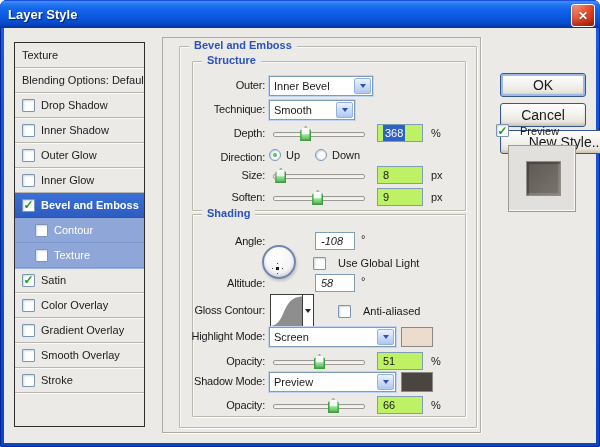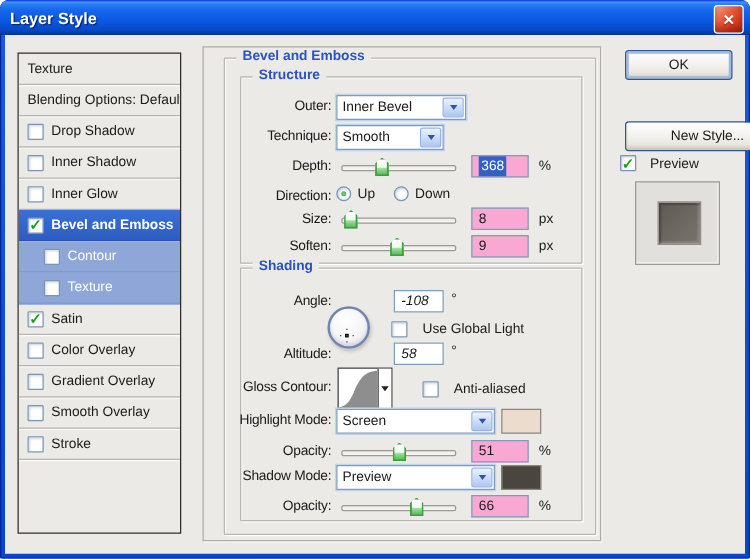--- a/index.html
+++ b/index.html
@@ -52,21 +52,21 @@
   .tri{width:0;height:0;border-top:4px solid #33549c;border-left:3px solid transparent;border-right:3px solid transparent;}
   
   .slider{position:absolute;left:80px;top:8px;width:92px;height:5px;}
   .track{position:absolute;left:0;right:0;top:0;height:3px;border:1px solid #9c9a94;border-radius:2px;
     background:linear-gradient(#eceae6,#f8f7f5);}
   .thumb{position:absolute;top:-6px;width:11px;height:15px;
     clip-path:polygon(50% 0,100% 30%,100% 100%,0 100%,0 30%);
     background:linear-gradient(180deg,#fefefe 0%,#f3f8f3 52%,#9fe09f 58%,#49ad49 100%);
     box-shadow:inset 0 0 0 1.5px #3f9f3f;}
   
-  .val{position:absolute;left:184px;top:0;width:46px;height:18px;border:1px solid #7f9db9;background:#f9a8d4;
+  .val{position:absolute;left:184px;top:0;width:46px;height:18px;border:1px solid #7f9db9;background:#bef264;
     box-sizing:border-box;line-height:16px;padding-left:5px;}
   .unit{position:absolute;left:238px;top:3px;}
   .val-sm{position:absolute;left:122px;top:0;width:40px;height:18px;border:1px solid #7f9db9;background:#fff;
     box-sizing:border-box;line-height:16px;padding-left:5px;font-style:italic;}
   .unit-sm{position:absolute;left:168px;top:1px;}
   .seltext{display:inline-block;background:#2f62c4;color:#fff;padding:0 2px;}
   
   .dirgroup{position:absolute;left:76px;top:1px;display:flex;align-items:center;gap:5px;}
   .radio{width:12px;height:12px;border-radius:50%;border:1px solid #7a96b4;background:radial-gradient(circle at 35% 30%,#fff 40%,#e9eef5);
     box-sizing:border-box;position:relative;box-shadow:inset 1px 1px 2px rgba(60,90,140,.3);}
@@ -86,22 +86,22 @@
   .gloss .curve{flex:none;width:31px;height:100%;}
   .gloss .garrow{flex:1;border-left:1px solid #3c3c3c;display:flex;align-items:center;justify-content:center;background:#fff;}
   .gloss .tri{border-top-color:#222;}
   
   .swatch{position:absolute;left:208px;top:0;width:32px;height:20px;border:1px solid #8a8880;box-sizing:border-box;}
   
   .cbrow{position:absolute;display:flex;align-items:center;gap:6px;height:14px;}
   
   .btn{position:absolute;left:496px;width:84px;height:22px;border:1px solid #35568c;border-radius:3px;
     background:linear-gradient(180deg,#ffffff,#f4f3f0 45%,#e9e6de 82%,#d8d4c8);
-    display:flex;align-items:center;justify-content:center;font-size:11px;
-    box-shadow:inset 0 -2px 3px rgba(160,150,120,.28);}
+    display:flex;align-items:center;justify-content:center;font-size:14px;
+    box-shadow:inset 0 -2px 3px rgba(160,150,120,.28);margin-top:33px;}
   .btn-ok{top:12px;box-shadow:inset 0 0 0 2px #9db9e4, inset 0 -2px 3px rgba(160,150,120,.28);}
   .btn-cancel{top:42px;}
   .btn-new{top:69px;padding-left:23px;}
   .preview-row{position:absolute;left:492px;top:96px;display:flex;align-items:center;gap:5px;}
   .preview-box{position:absolute;left:504px;top:117px;width:68px;height:67px;background:#e2e0dd;
     border:1px solid #9d9a94;box-sizing:border-box;box-shadow:inset -1px -1px 0 #fbfaf8;}
   .preview-chip{position:absolute;left:17px;top:15px;width:33px;height:33px;border:1px solid #938d88;
     background:linear-gradient(135deg,#5e5954 0%,#6e6862 55%,#7a746e 100%);
     box-shadow:inset 2px 2px 1px rgba(0,0,0,.25), inset -2px -2px 1px rgba(255,255,255,.14);}
 </style>
@@ -128,20 +128,24 @@
         <div class="srow">
           <span class="cb"></span>
           <span class="slabel">Drop Shadow</span>
         </div>
         <div class="srow">
           <span class="cb"></span>
           <span class="slabel">Inner Shadow</span>
         </div>
         <div class="srow">
           <span class="cb"></span>
+          <span class="slabel">Outer Glow</span>
+        </div>
+        <div class="srow">
+          <span class="cb"></span>
           <span class="slabel">Inner Glow</span>
         </div>
         <div class="srow sel">
           <span class="cb on">✓</span>
           <span class="slabel">Bevel and Emboss</span>
         </div>
         <div class="srow sub">
           <span class="cb"></span>
           <span class="slabel">Contour</span>
         </div>
@@ -334,20 +338,23 @@
             </div>
             <span class="unit">%</span>
           </div>
         </div>
       </div>
     </div>
 
     <div class="btn btn-ok">
       <span>OK</span>
     </div>
+    <div class="btn btn-cancel">
+      <span>Cancel</span>
+    </div>
     <div class="btn btn-new">
       <span>New Style...</span>
     </div>
     <div class="preview-row">
       <span class="cb on">✓</span>
       <span>Preview</span>
     </div>
     <div class="preview-box">
       <span class="preview-chip"></span>
     </div>

